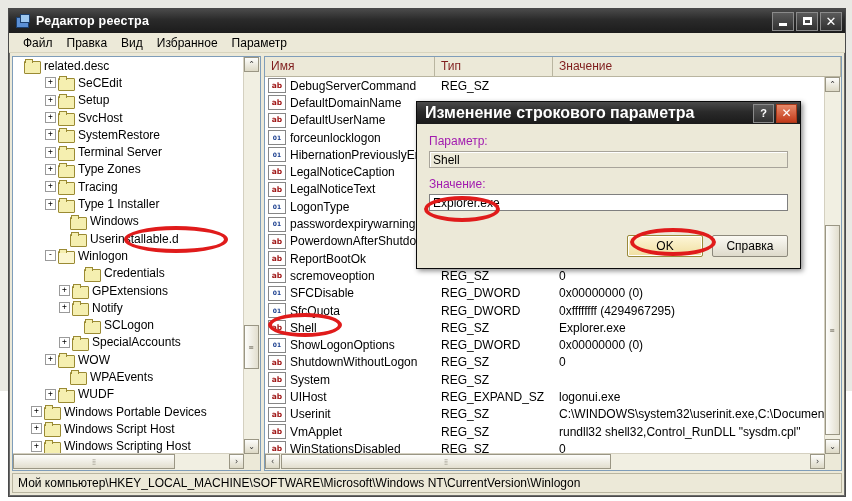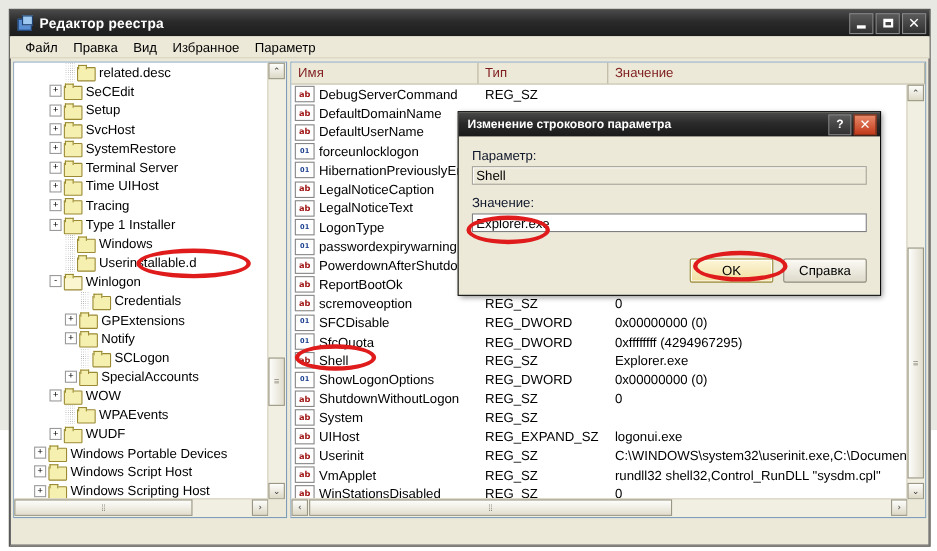--- a/index.html
+++ b/index.html
@@ -79,30 +79,30 @@
   
   .statusbar{position:absolute;left:3px;right:3px;bottom:3px;height:20px;background:#ece9d8;
     border:1px solid #b9b5a0;box-sizing:border-box;display:flex;align-items:center;
     padding-left:5px;font-size:12px;color:#000;white-space:nowrap;overflow:hidden;}
 
   
   .dialog{position:absolute;left:416px;top:101px;width:383px;height:166px;background:#ece9d8;
     border:1px solid #0a0a0a;box-shadow:2px 2px 5px rgba(0,0,0,.45);}
   .dtitle{height:22px;background:linear-gradient(180deg,#4a4a4a 0%,#2a2a2a 45%,#1a1a1a 100%);
     display:flex;align-items:center;padding:0 3px 0 8px;}
-  .dtitle-text{color:#fff;font-size:11px;font-weight:bold;white-space:nowrap;}
+  .dtitle-text{color:#fff;font-size:16px;font-weight:bold;white-space:nowrap;}
   .dbtns{margin-left:auto;display:flex;gap:2px;}
   .dhelp{width:19px;height:17px;background:linear-gradient(180deg,#5a5a5a,#313131);
     border:1px solid #8a8a8a;color:#fff;font-size:11px;font-weight:bold;display:flex;
     align-items:center;justify-content:center;}
   .dclose{width:19px;height:17px;background:linear-gradient(180deg,#e88a6a,#c23a1a);
     border:1px solid #a83a1a;color:#fff;font-size:12px;font-weight:bold;display:flex;
     align-items:center;justify-content:center;font-family:"DejaVu Sans",sans-serif;}
   .dbody{position:relative;padding:10px 12px 0 12px;}
-  .dlabel{font-size:12px;color:#0f172a;margin-bottom:3px;}
+  .dlabel{font-size:12px;color:#a21caf;margin-bottom:3px;}
   .dfield{height:17px;background:#ece9d8;border:1px solid #a8a49a;box-sizing:border-box;
     font-size:12px;padding:1px 3px;color:#000;display:flex;align-items:center;
     box-shadow:1px 1px 0 #fff inset;}
   .dfield.edit{background:#fff;border:1px solid #7f7f7f;}
   .spacer{height:9px;}
   .dfoot{position:absolute;right:12px;bottom:11px;display:flex;gap:9px;}
   .dbtn{width:76px;height:22px;font-size:12px;color:#000;display:flex;align-items:center;
     justify-content:center;background:linear-gradient(180deg,#fbfaf4,#dedacb);
     border:1px solid #8d897c;border-radius:2px;box-sizing:border-box;}
   .dbtn.def{background:linear-gradient(180deg,#fdf6d8,#f0dfa0);border:1px solid #9a8a3a;
@@ -142,21 +142,21 @@
       <span>Правка</span>
       <span>Вид</span>
       <span>Избранное</span>
       <span>Параметр</span>
     </div>
 
     <div class="panes">
 
       <div class="pane pane-left">
         <div class="tree" id="tree">
-            <div class="trow" style="padding-left: 46px;">
+            <div class="trow" style="">
               <span class="dots"></span>
               <span class="folder">
                 <i></i>
               </span>
               <span>related.desc</span>
             </div>
             <div class="trow" style="padding-left: 32px;">
               <span class="plus">+</span>
               <span class="folder">
                 <i></i>
@@ -189,21 +189,21 @@
               <span class="folder">
                 <i></i>
               </span>
               <span>Terminal Server</span>
             </div>
             <div class="trow" style="padding-left: 32px;">
               <span class="plus">+</span>
               <span class="folder">
                 <i></i>
               </span>
-              <span>Time UIHost</span>
+              <span>Type Zones</span>
             </div>
             <div class="trow" style="padding-left: 32px;">
               <span class="plus">+</span>
               <span class="folder">
                 <i></i>
               </span>
               <span>Tracing</span>
             </div>
             <div class="trow" style="padding-left: 32px;">
               <span class="plus">+</span>
@@ -494,20 +494,23 @@
             </div>
           <div class="sbtn h" style="right:0;top:0">
               <span>›</span>
             </div>
         </div>
         <div class="corner"></div>
       </div>
 
     </div>
 
+    <div class="statusbar">
+      <span>Мой компьютер\HKEY_LOCAL_MACHINE\SOFTWARE\Microsoft\Windows NT\CurrentVersion\Winlogon</span>
+    </div>
   </div>
 
   <div class="dialog">
     <div class="dtitle">
       <span class="dtitle-text">Изменение строкового параметра</span>
       <span class="dbtns">
         <span class="dhelp">?</span>
         <span class="dclose">✕</span>
       </span>
     </div>

